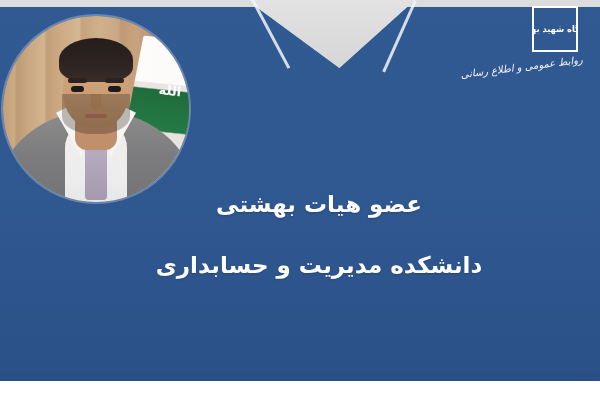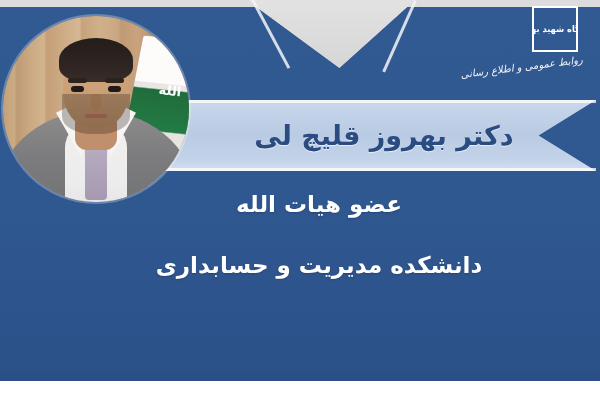--- a/index.html
+++ b/index.html
@@ -431,25 +431,19 @@
       <div class="hair"></div>
       <div class="brow-l"></div>
       <div class="brow-r"></div>
       <div class="eye-l"></div>
       <div class="eye-r"></div>
       <div class="nose"></div>
       <div class="mouth"></div>
     </div>
   </div>
 
-  <div class="ribbon">
-    <div class="ribbon-body"></div>
-    <div class="ribbon-top-hl"></div>
-    <div class="ribbon-bot-hl"></div>
-    <div class="ribbon-name">دکتر بهروز قلیچ لی</div>
-  </div>
 
   <div class="subtitle">
-    <div class="sub-line sub-line-1">عضو هیات الله</div>
+    <div class="sub-line sub-line-1">عضو هیات بهشتی</div>
     <div class="sub-line sub-line-2">دانشکده مدیریت و حسابداری</div>
   </div>
 
 </div>
 
 </body></html>

